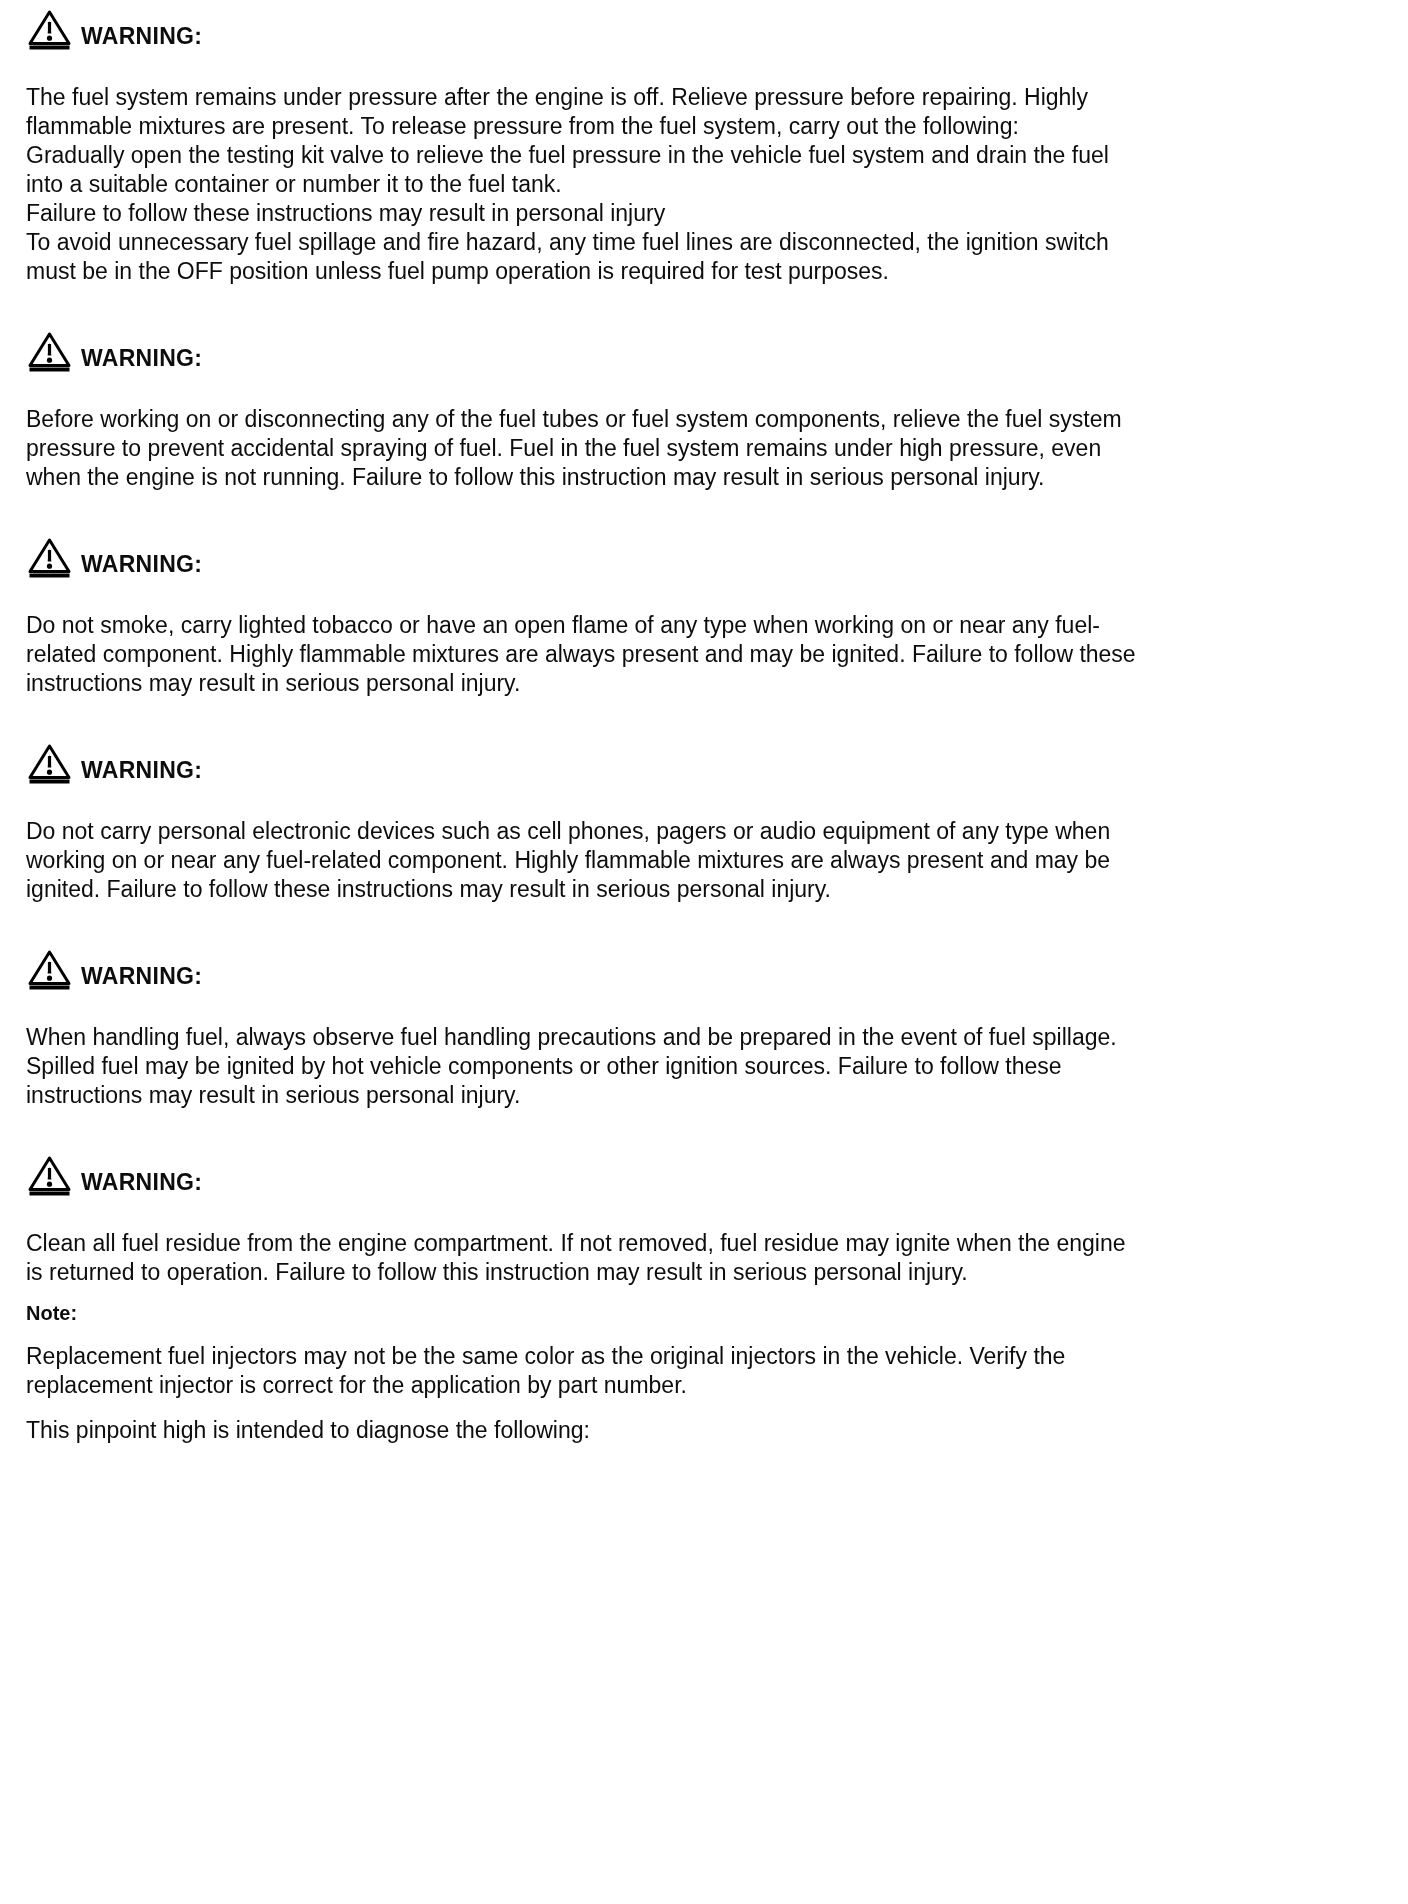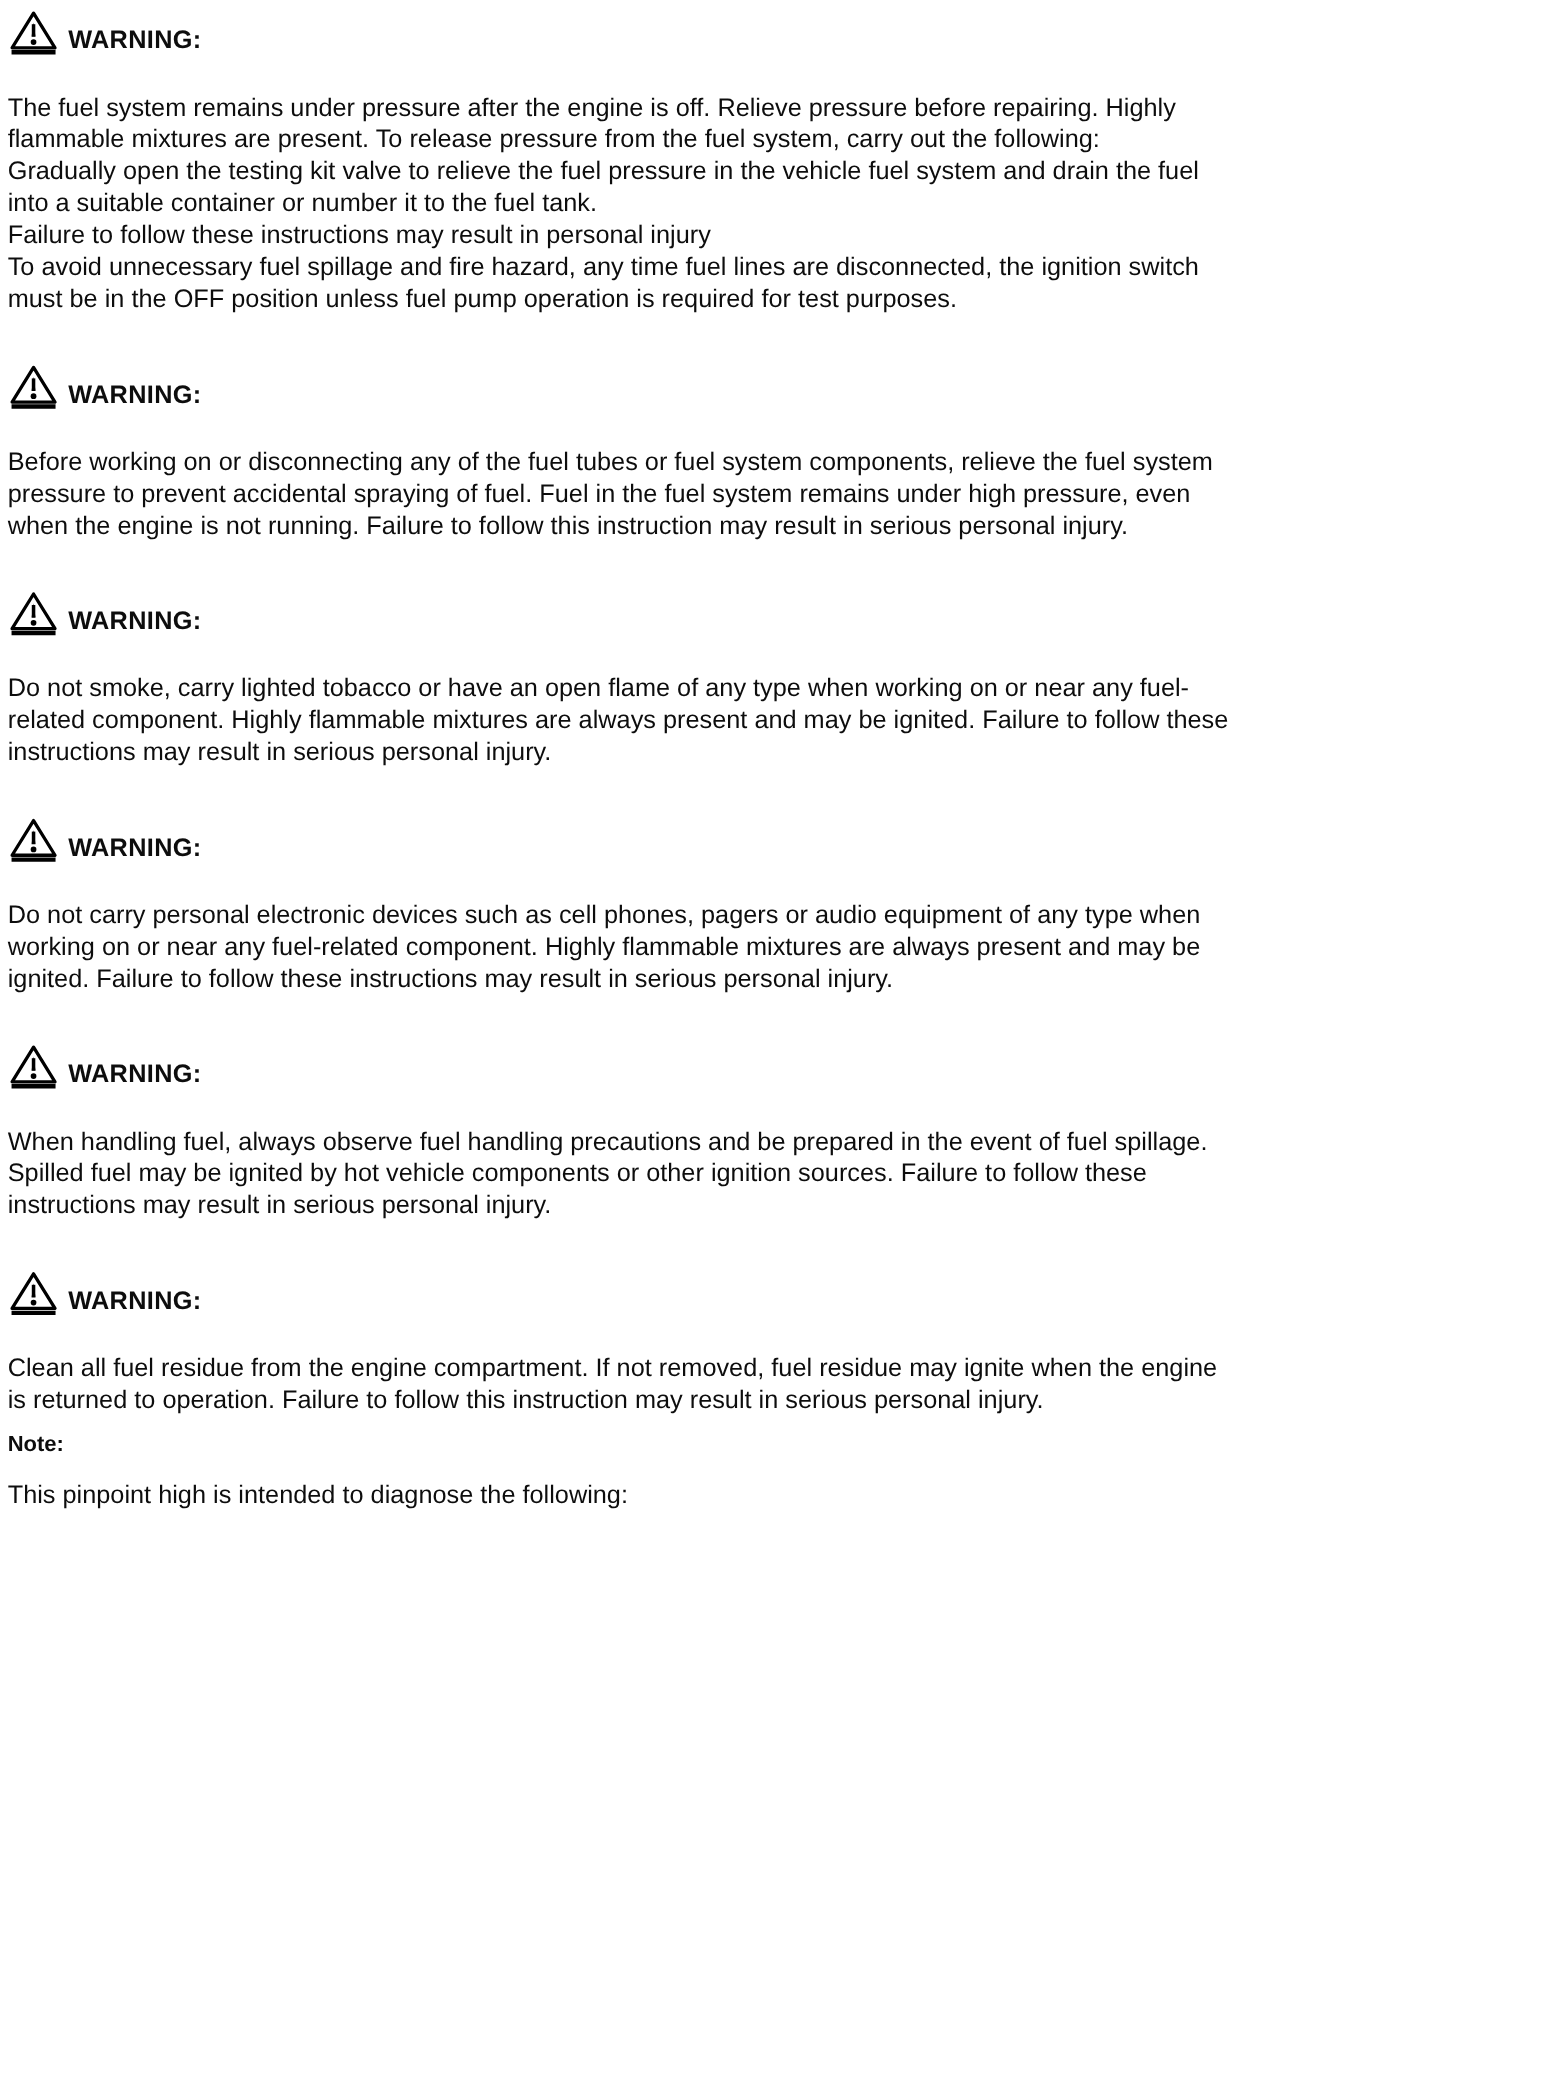--- a/index.html
+++ b/index.html
@@ -4,21 +4,21 @@
 <style>
   * { margin: 0; padding: 0; box-sizing: border-box; }
   html, body { background: #ffffff; }
   body {
     width: 1408px;
     min-height: 1904px;
     font-family: "Liberation Sans", sans-serif;
     color: #0d0d0d;
   }
   .page {
-    padding: 8px 26px 60px 7px;
+    padding: 8px 26px 60px 26px;
   }
   .warning-block { margin-bottom: 44px; }
   .warning-block:last-child { margin-bottom: 12px; }
   .warning-header {
     display: flex;
     align-items: flex-end;
     gap: 8px;
     margin-bottom: 32px;
   }
   .warning-icon svg { display: block; }
@@ -161,16 +161,17 @@
       <span class="warning-label">WARNING:</span>
     </div>
     <div class="warning-body">
           <div class="warning-line">Clean all fuel residue from the engine compartment. If not removed, fuel residue may ignite when the engine is returned to operation. Failure to follow this instruction may result in serious personal injury.</div>
         </div>
   </section>
 </div>
 
   <div class="note-section">
     <div class="note-label">Note:</div>
+    <p class="regular-text">Replacement fuel injectors may not be the same color as the original injectors in the vehicle. Verify the replacement injector is correct for the application by part number.</p>
   </div>
 
   <p class="regular-text closing-text">This pinpoint high is intended to diagnose the following:</p>
 </main>
 
 </body></html>

